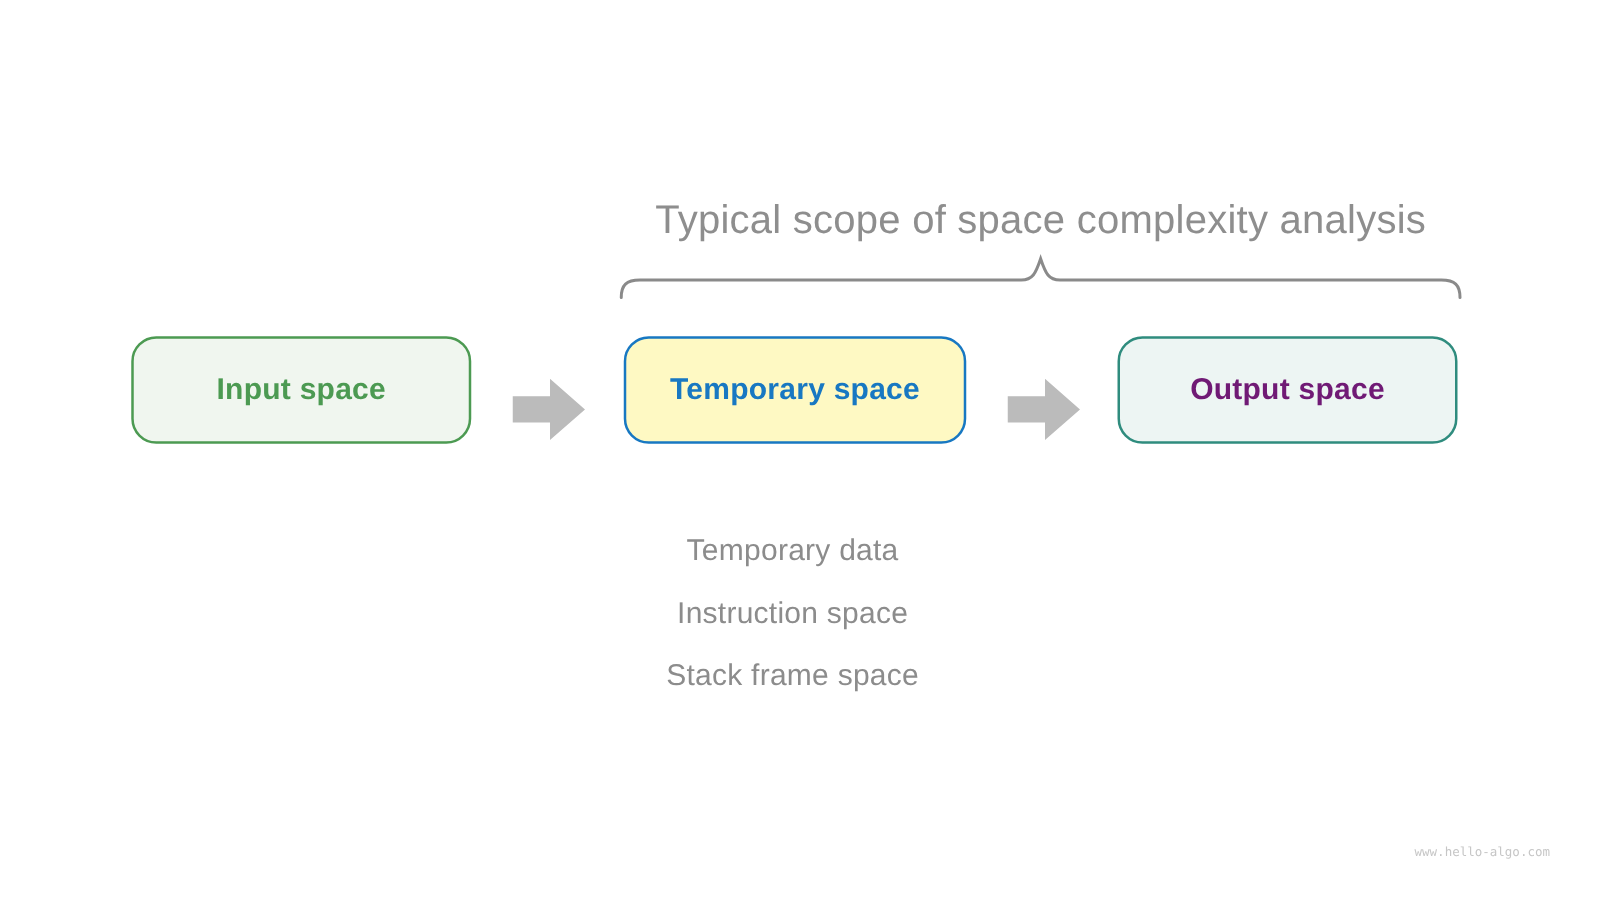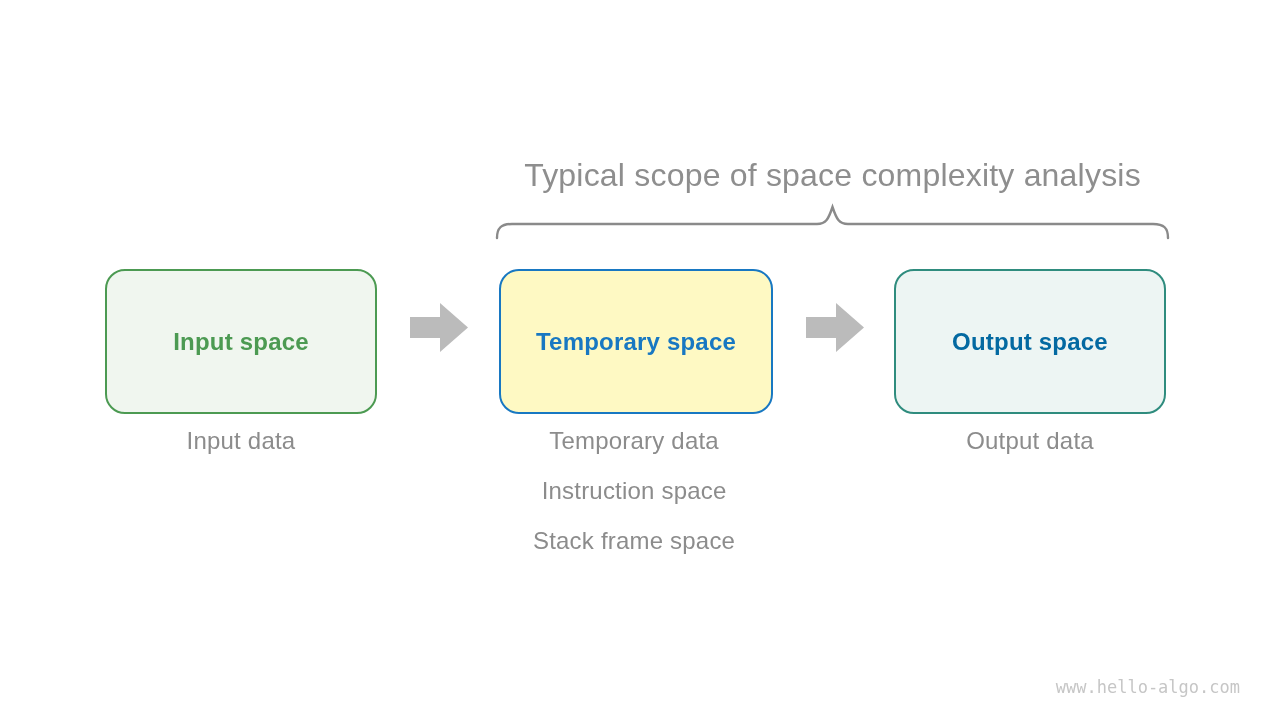--- a/index.html
+++ b/index.html
@@ -25,41 +25,41 @@
   .brace-svg {
     position: absolute;
     left: 490px;
     top: 200px;
     width: 690px;
     height: 45px;
   }
   .node {
     position: absolute;
     top: 269px;
-    height: 145px;
+    height: 86px;
     border-radius: 20px;
     border: 2px solid;
     display: flex;
     align-items: center;
     justify-content: center;
     font-size: 24px;
     font-weight: bold;
     letter-spacing: 0.2px;
   }
   .node-input {
     left: 105px; width: 272px;
     border-color: #4c9a52; background: #f0f6ef; color: #4c9a52;
   }
   .node-temporary {
     left: 499px; width: 274px;
     border-color: #1878c2; background: #fef9c3; color: #1878c2;
   }
   .node-output {
     left: 894px; width: 272px;
-    border-color: #2f8c7e; background: #edf5f3; color: #0369a1;
+    border-color: #2f8c7e; background: #edf5f3; color: #701a75;
   }
   .arrow {
     position: absolute;
     top: 303px;
     width: 58px;
     height: 49px;
   }
   .arrow-1 { left: 410px; }
   .arrow-2 { left: 806px; }
   .caption {
@@ -70,21 +70,21 @@
   }
   .caption-input  { left: 105px; top: 427px; width: 272px; text-align: center; }
   .caption-output { left: 894px; top: 427px; width: 272px; text-align: center; }
   .caption-temp-list { left: 533px; top: 427px; text-align: center; }
   .caption-temp-list .line { margin-bottom: 22px; font-size: 24px; color: #8c8c8c; }
   .watermark {
     position: absolute;
     right: 40px;
     top: 677px;
     font-family: "DejaVu Sans Mono", "Liberation Mono", monospace;
-    font-size: 17px;
+    font-size: 10px;
     color: #c6c6c6;
   }
 </style>
 </head>
 <body>
 
 <div class="canvas">
 
   <div class="diagram-title">Typical scope of space complexity analysis</div>
 
@@ -105,25 +105,23 @@
   </div>
 
   <svg class="arrow arrow-2" viewBox="0 0 58 49" aria-hidden="true">
     <polygon points="0,14 30,14 30,0 58,24.5 30,49 30,35 0,35" fill="#bbbbbb"></polygon>
   </svg>
 
   <div class="node node-output">
     <span>Output space</span>
   </div>
 
-  <div class="caption caption-input">Input data</div>
 
   <div class="caption-temp-list caption">
     <div class="line">Temporary data</div>
     <div class="line">Instruction space</div>
     <div class="line">Stack frame space</div>
   </div>
 
-  <div class="caption caption-output">Output data</div>
 
   <div class="watermark">www.hello-algo.com</div>
 
 </div>
 
 </body></html>

